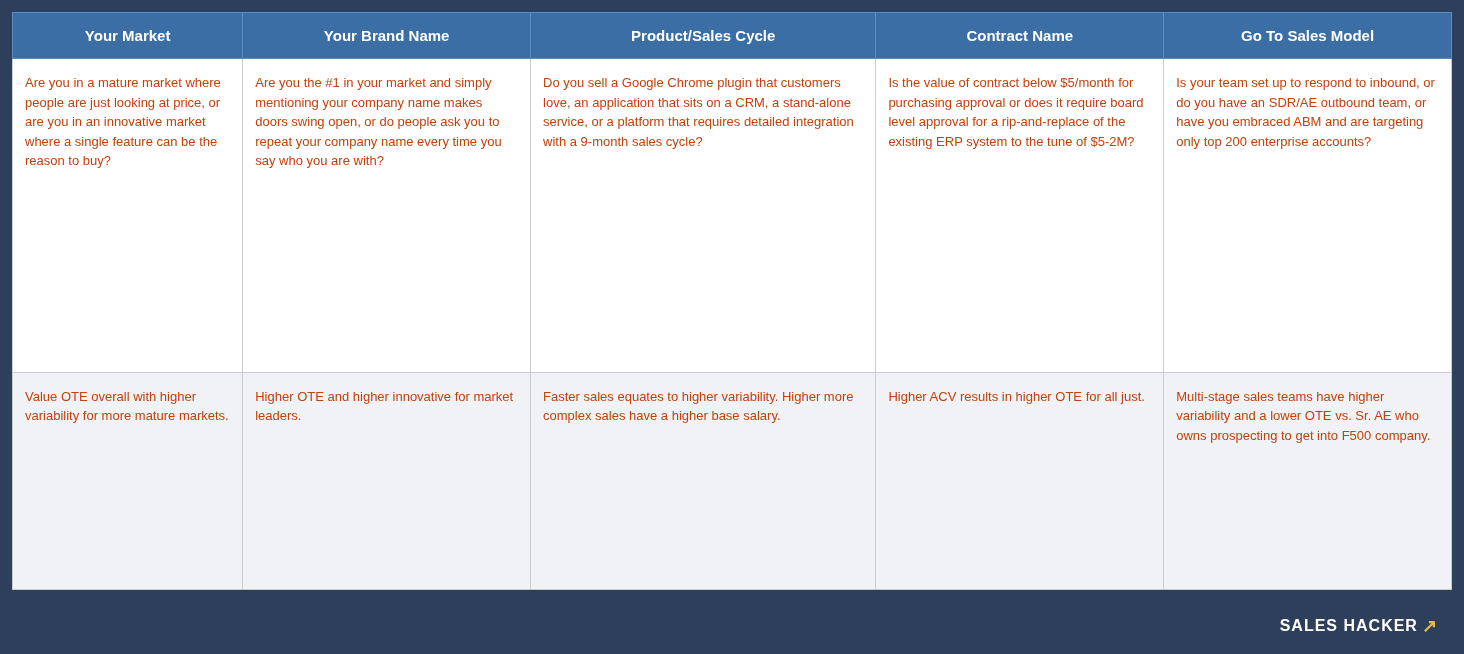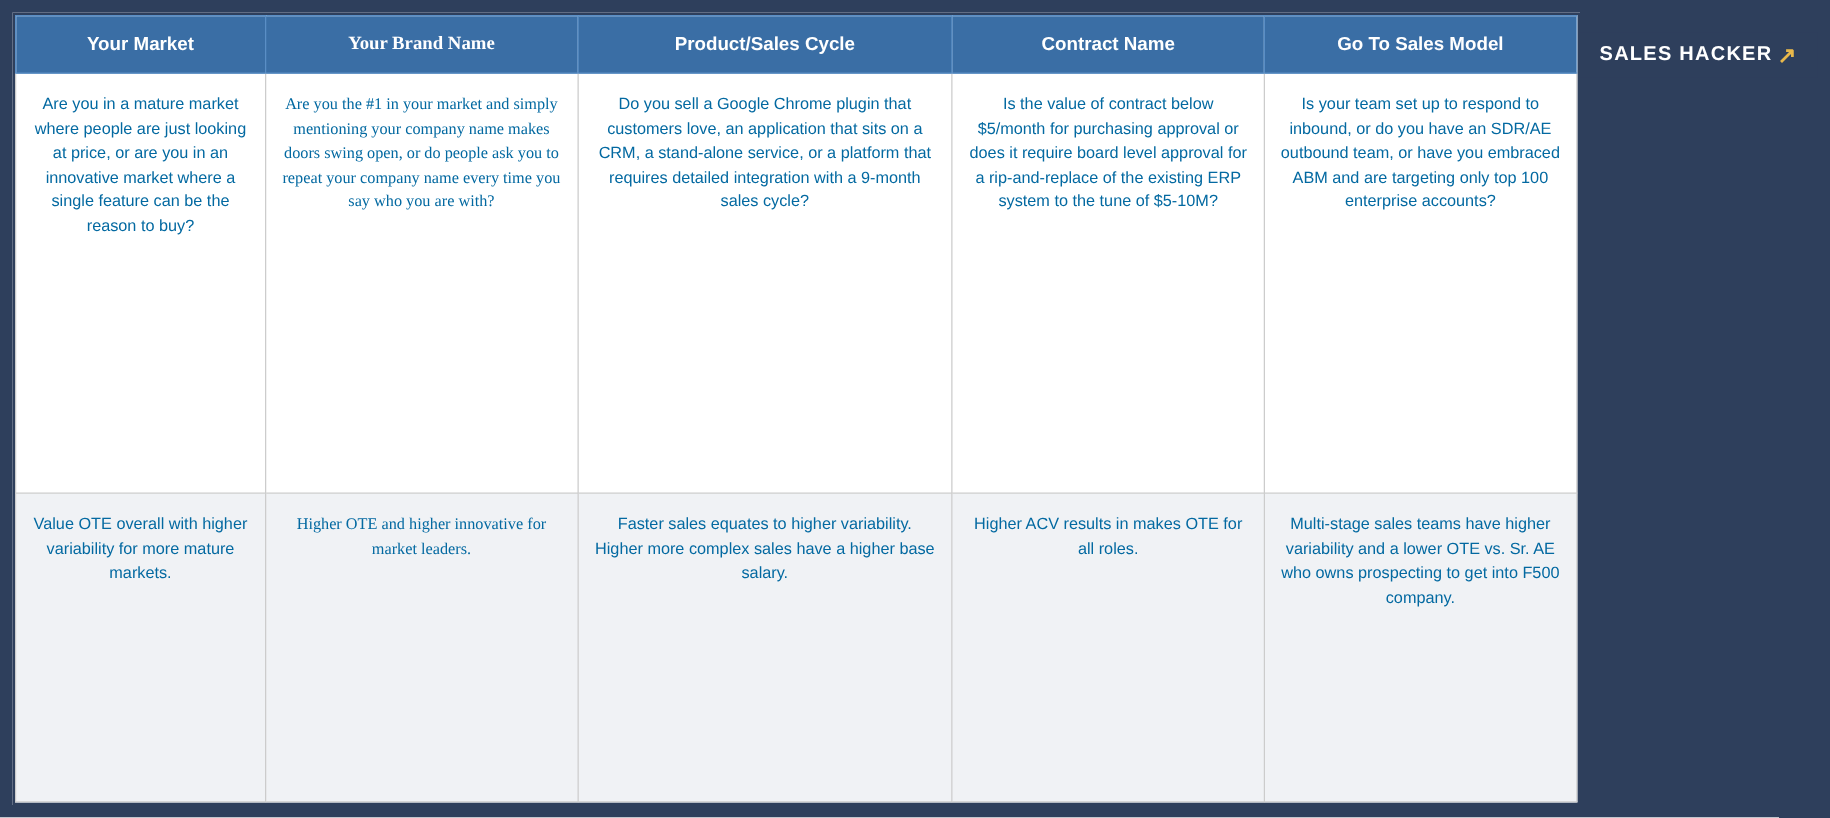--- a/index.html
+++ b/index.html
@@ -16,20 +16,21 @@
       min-height: 100vh;
       font-family: Arial, sans-serif;
     }
 
     .outer-wrapper {
       width: 1464px;
       height: 654px;
       background: #2e3f5c;
       padding: 10px;
       display: flex;
+      flex-direction: column;
     }
 
     .table-container {
       flex: 1;
       background: white;
       border: 2px solid #2e3f5c;
       overflow: hidden;
       display: flex;
       flex-direction: column;
     }
@@ -47,24 +48,23 @@
       font-size: 15px;
       padding: 14px 12px;
       text-align: center;
       border: 1px solid #5a8ec5;
     }
 
     tbody tr td {
       padding: 14px 12px;
       font-size: 13px;
       line-height: 1.5;
-      color: #0369a1;
+      color: #c2410c;
       vertical-align: top;
       border: 1px solid #ccc;
-      text-align: center;
     }
 
     tbody tr:first-child td {
       background-color: #ffffff;
     }
 
     tbody tr:nth-child(2) td {
       background-color: #f0f2f5;
     }
 
@@ -87,21 +87,21 @@
       align-items: center;
       gap: 4px;
     }
 
     .footer-brand .arrow {
       color: #e8b84b;
       font-size: 18px;
     }
 
     .col-1 { width: 16%; }
-    .col-2 { width: 20%; font-family: Liberation Serif, serif; }
+    .col-2 { width: 20%; }
     .col-3 { width: 24%; }
     .col-4 { width: 20%; }
     .col-5 { width: 20%; }
   </style>
 </head>
 <body>
 
 <div class="outer-wrapper">
   <div class="table-container">
     <table>
@@ -112,28 +112,28 @@
           <th class="col-3">Product/Sales Cycle</th>
           <th class="col-4">Contract Name</th>
           <th class="col-5">Go To Sales Model</th>
         </tr>
       </thead>
       <tbody>
         <tr>
           <td class="col-1">Are you in a mature market where people are just looking at price, or are you in an innovative market where a single feature can be the reason to buy?</td>
           <td class="col-2">Are you the #1 in your market and simply mentioning your company name makes doors swing open, or do people ask you to repeat your company name every time you say who you are with?</td>
           <td class="col-3">Do you sell a Google Chrome plugin that customers love, an application that sits on a CRM, a stand-alone service, or a platform that requires detailed integration with a 9-month sales cycle?</td>
-          <td class="col-4">Is the value of contract below $5/month for purchasing approval or does it require board level approval for a rip-and-replace of the existing ERP system to the tune of $5-10M?</td>
-          <td class="col-5">Is your team set up to respond to inbound, or do you have an SDR/AE outbound team, or have you embraced ABM and are targeting only top 100 enterprise accounts?</td>
+          <td class="col-4">Is the value of contract below $5/month for purchasing approval or does it require board level approval for a rip-and-replace of the existing ERP system to the tune of $5-2M?</td>
+          <td class="col-5">Is your team set up to respond to inbound, or do you have an SDR/AE outbound team, or have you embraced ABM and are targeting only top 200 enterprise accounts?</td>
         </tr>
         <tr>
           <td class="col-1">Value OTE overall with higher variability for more mature markets.</td>
           <td class="col-2">Higher OTE and higher innovative for market leaders.</td>
           <td class="col-3">Faster sales equates to higher variability. Higher more complex sales have a higher base salary.</td>
-          <td class="col-4">Higher ACV results in makes OTE for all roles.</td>
+          <td class="col-4">Higher ACV results in higher OTE for all just.</td>
           <td class="col-5">Multi-stage sales teams have higher variability and a lower OTE vs. Sr. AE who owns prospecting to get into F500 company.</td>
         </tr>
       </tbody>
     </table>
   </div>
   <div class="footer-bar">
     <div class="footer-brand">
       <span>SALES HACKER</span>
       <span class="arrow">↗</span>
     </div>

